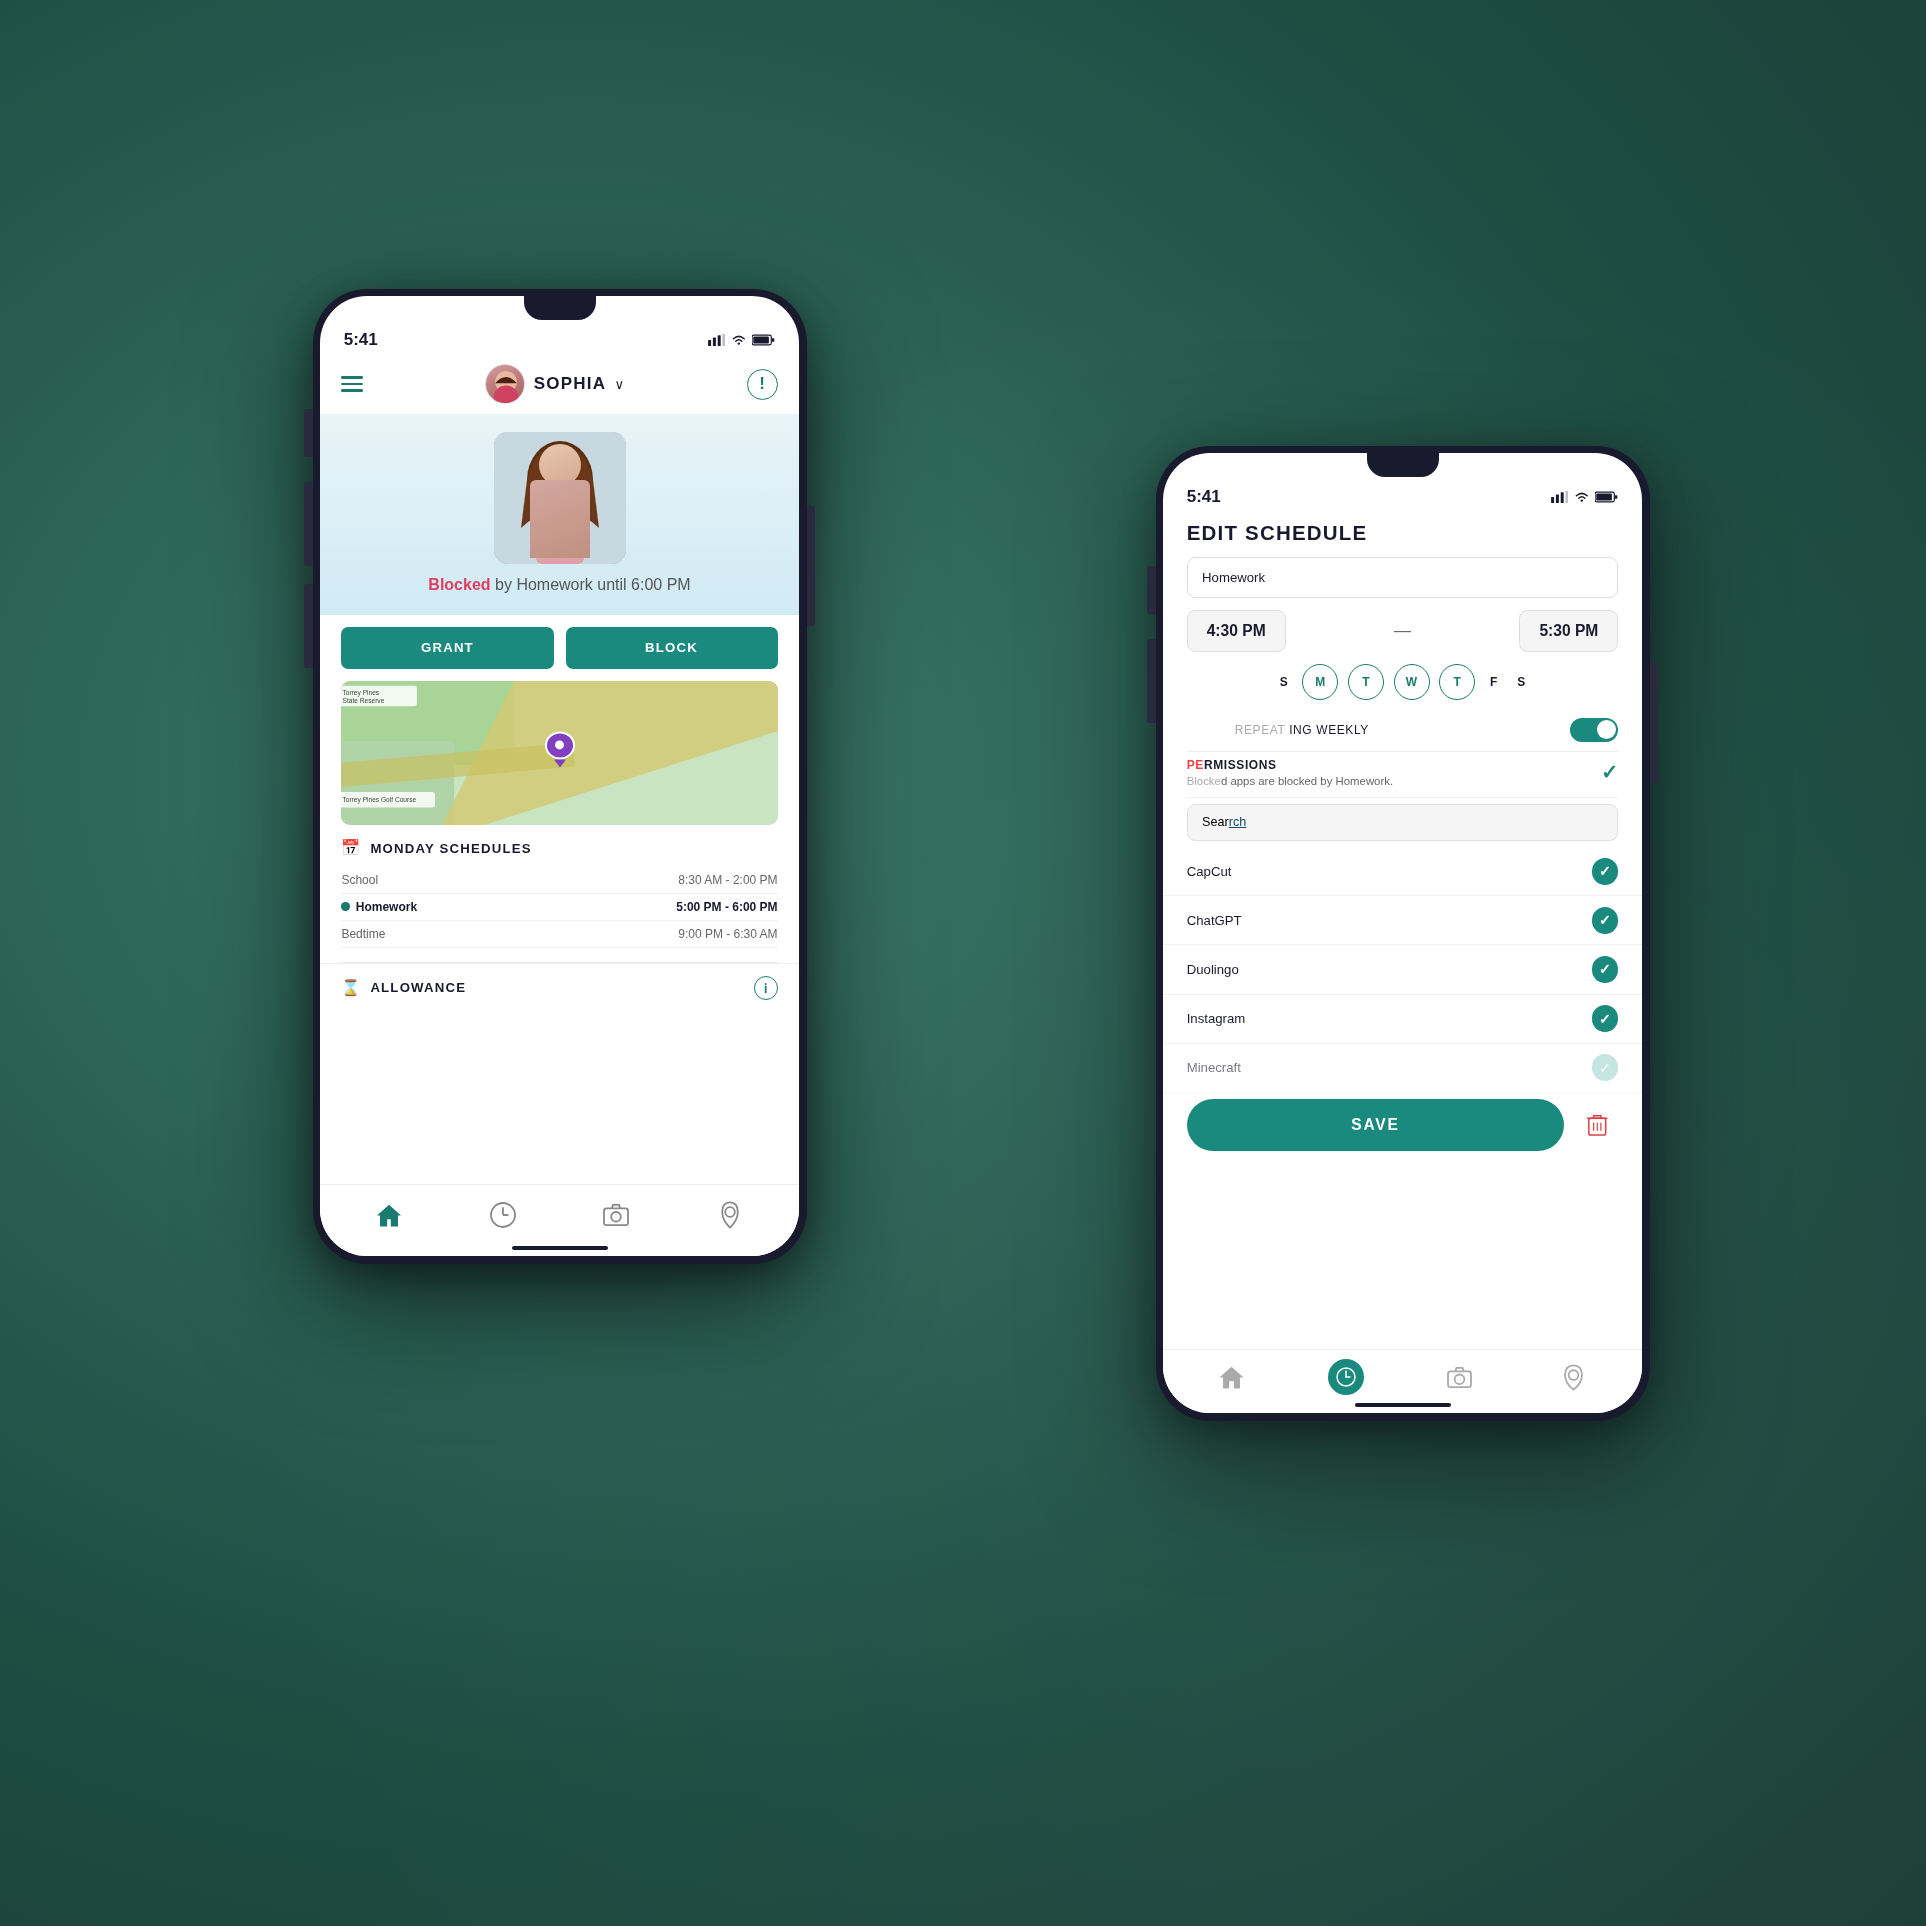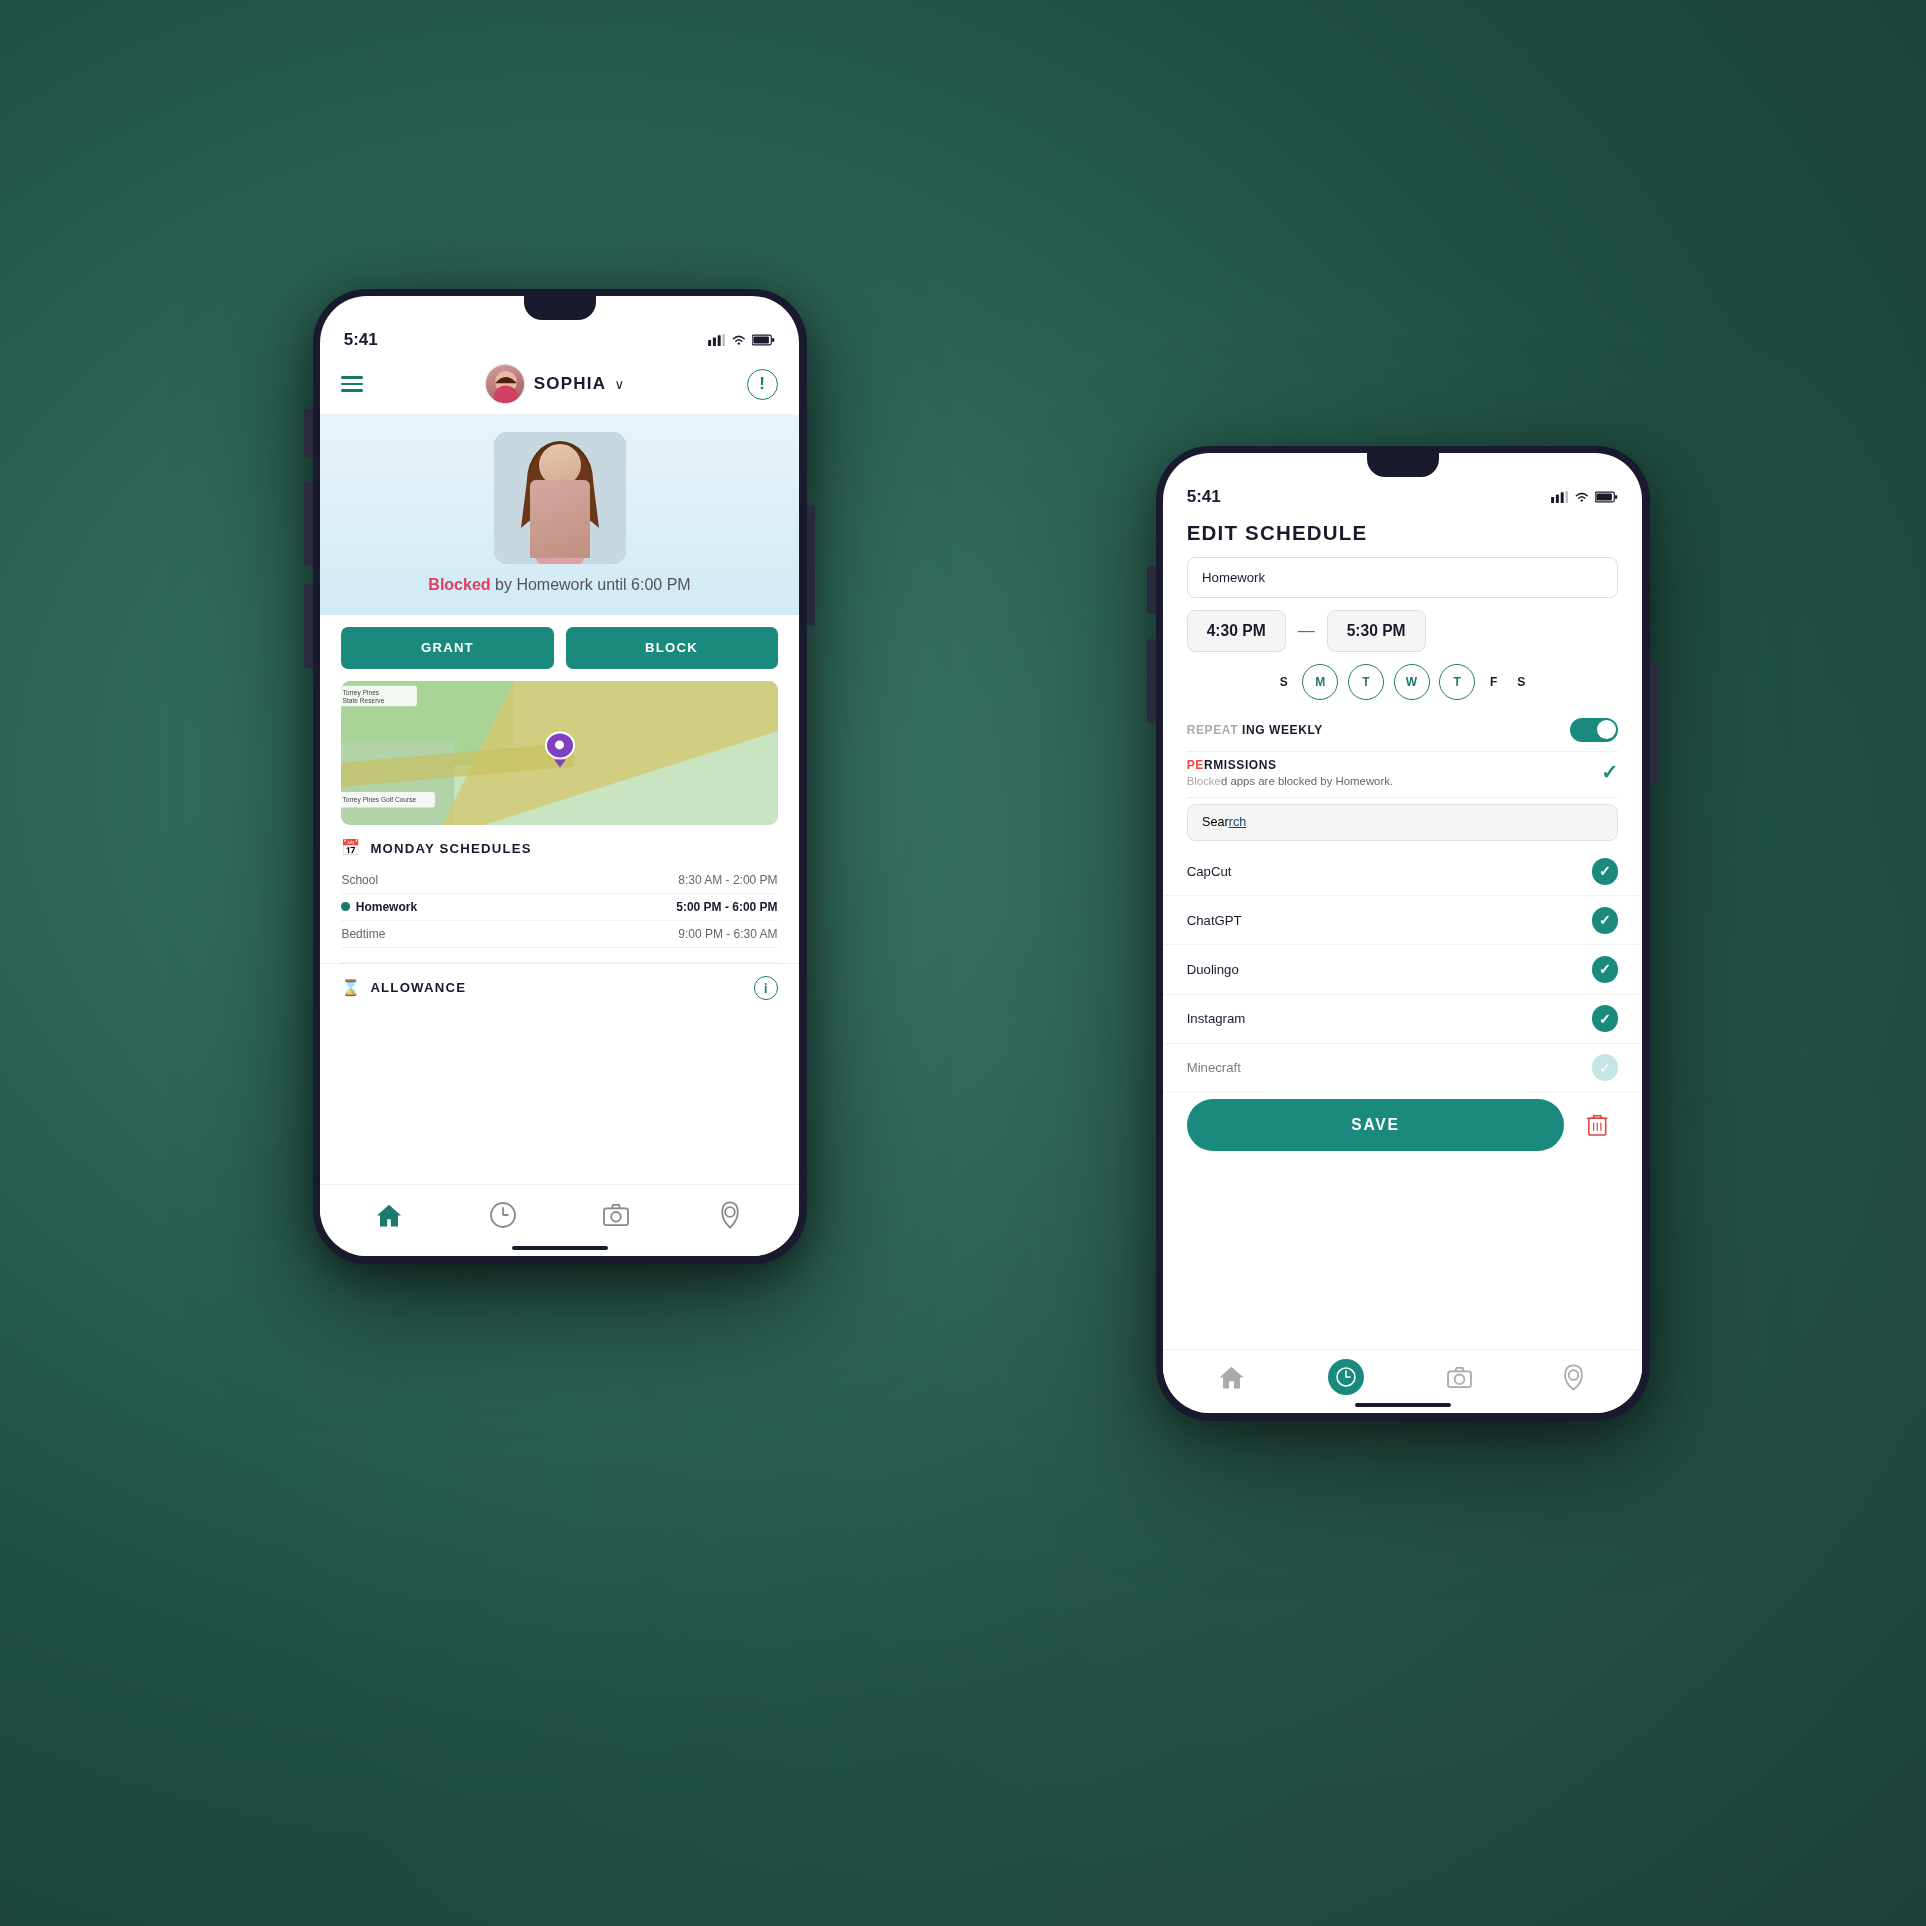--- a/index.html
+++ b/index.html
@@ -464,21 +464,21 @@
       background: #fff;
       border: 0.6px solid #ddd;
       border-radius: 8.4px;
       font-size: 13.2px;
       color: #999;
     }
 
     .p2-time-row {
       display: flex;
       align-items: center;
-      justify-content: flex-start;
+      justify-content: space-between;
       gap: 12px;
       margin: 0 24px 12px;
     }
 
     .p2-time-box {
       background: #f5f5f5;
       border: 0.6px solid #ddd;
       border-radius: 8.4px;
       padding: 10.8px 19px;
       font-size: 15.6px;
@@ -526,24 +526,25 @@
 
     .p2-toggle-row {
       display: flex;
       justify-content: space-between;
       align-items: center;
       padding: 6px 24px 9.6px;
     }
 
     .p2-toggle-label {
       font-size: 12px;
-      font-weight: 700;
+      font-weight: 400;
       color: #1a1a2e;
       letter-spacing: 0.6px;
       text-transform: uppercase;
+      margin-left: 48px;
     }
 
     .p2-toggle {
       width: 48px;
       height: 24px;
       background: #1a8a7e;
       border-radius: 12px;
       position: relative;
     }
 

